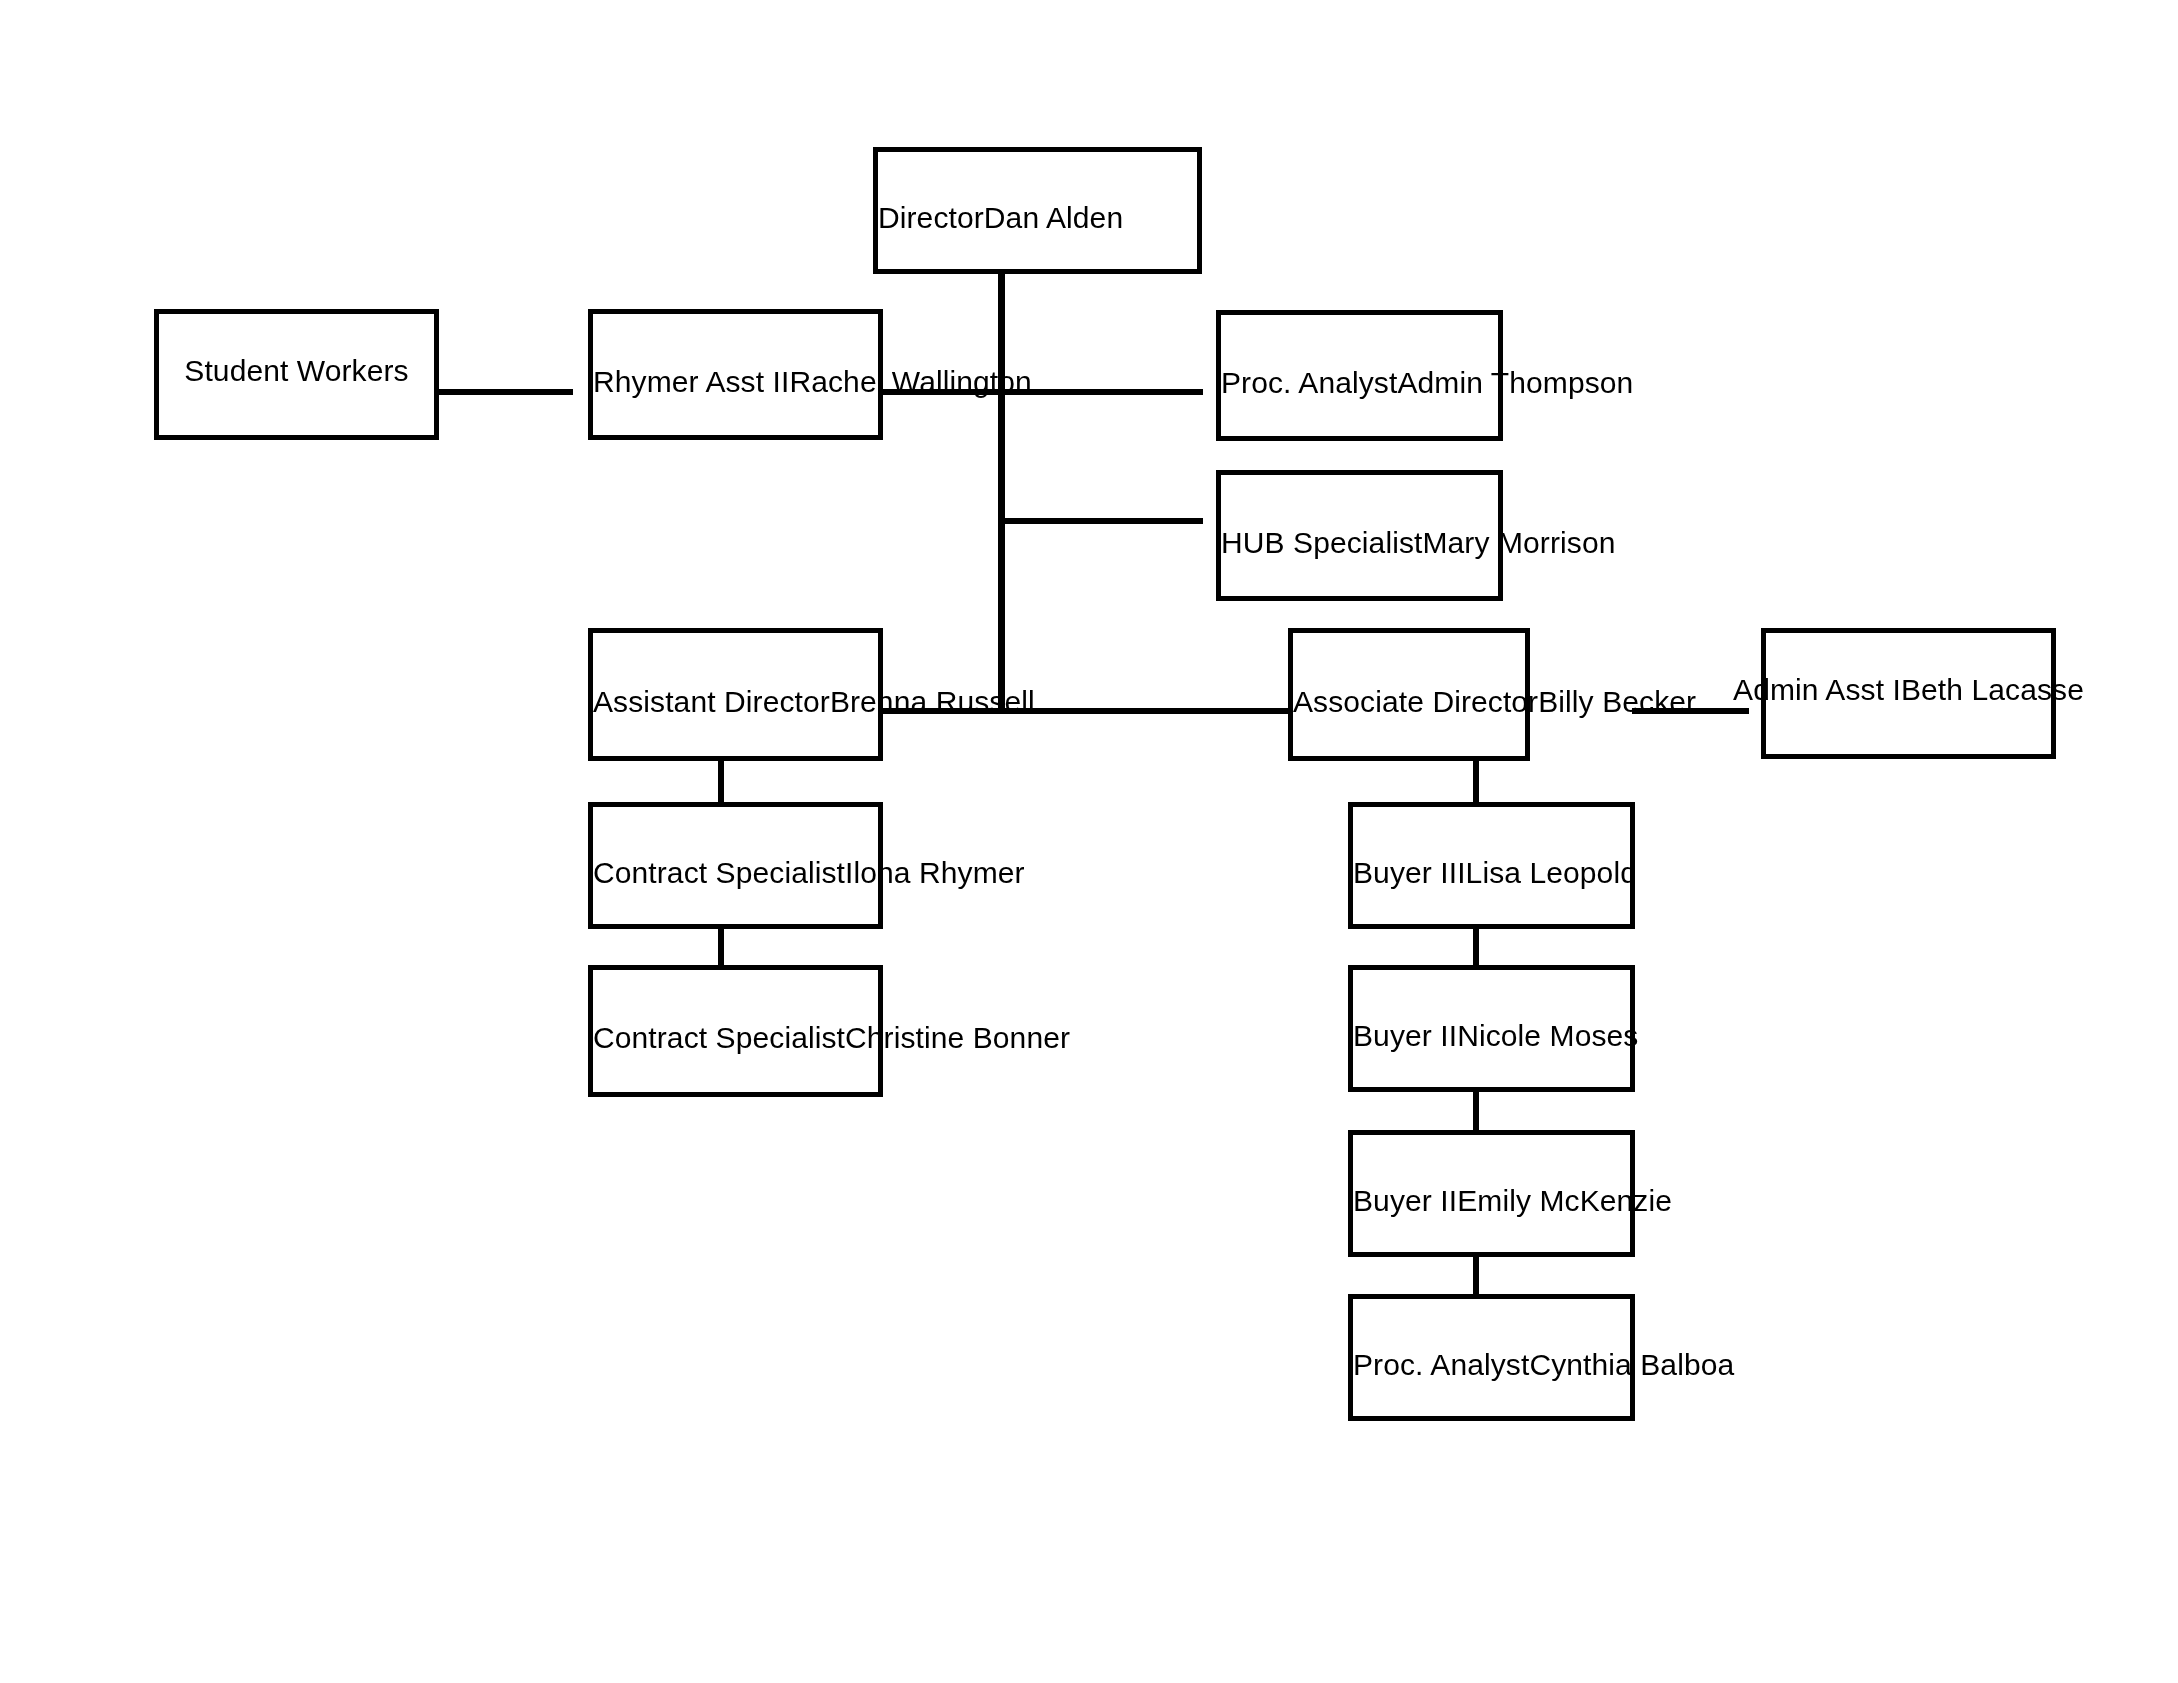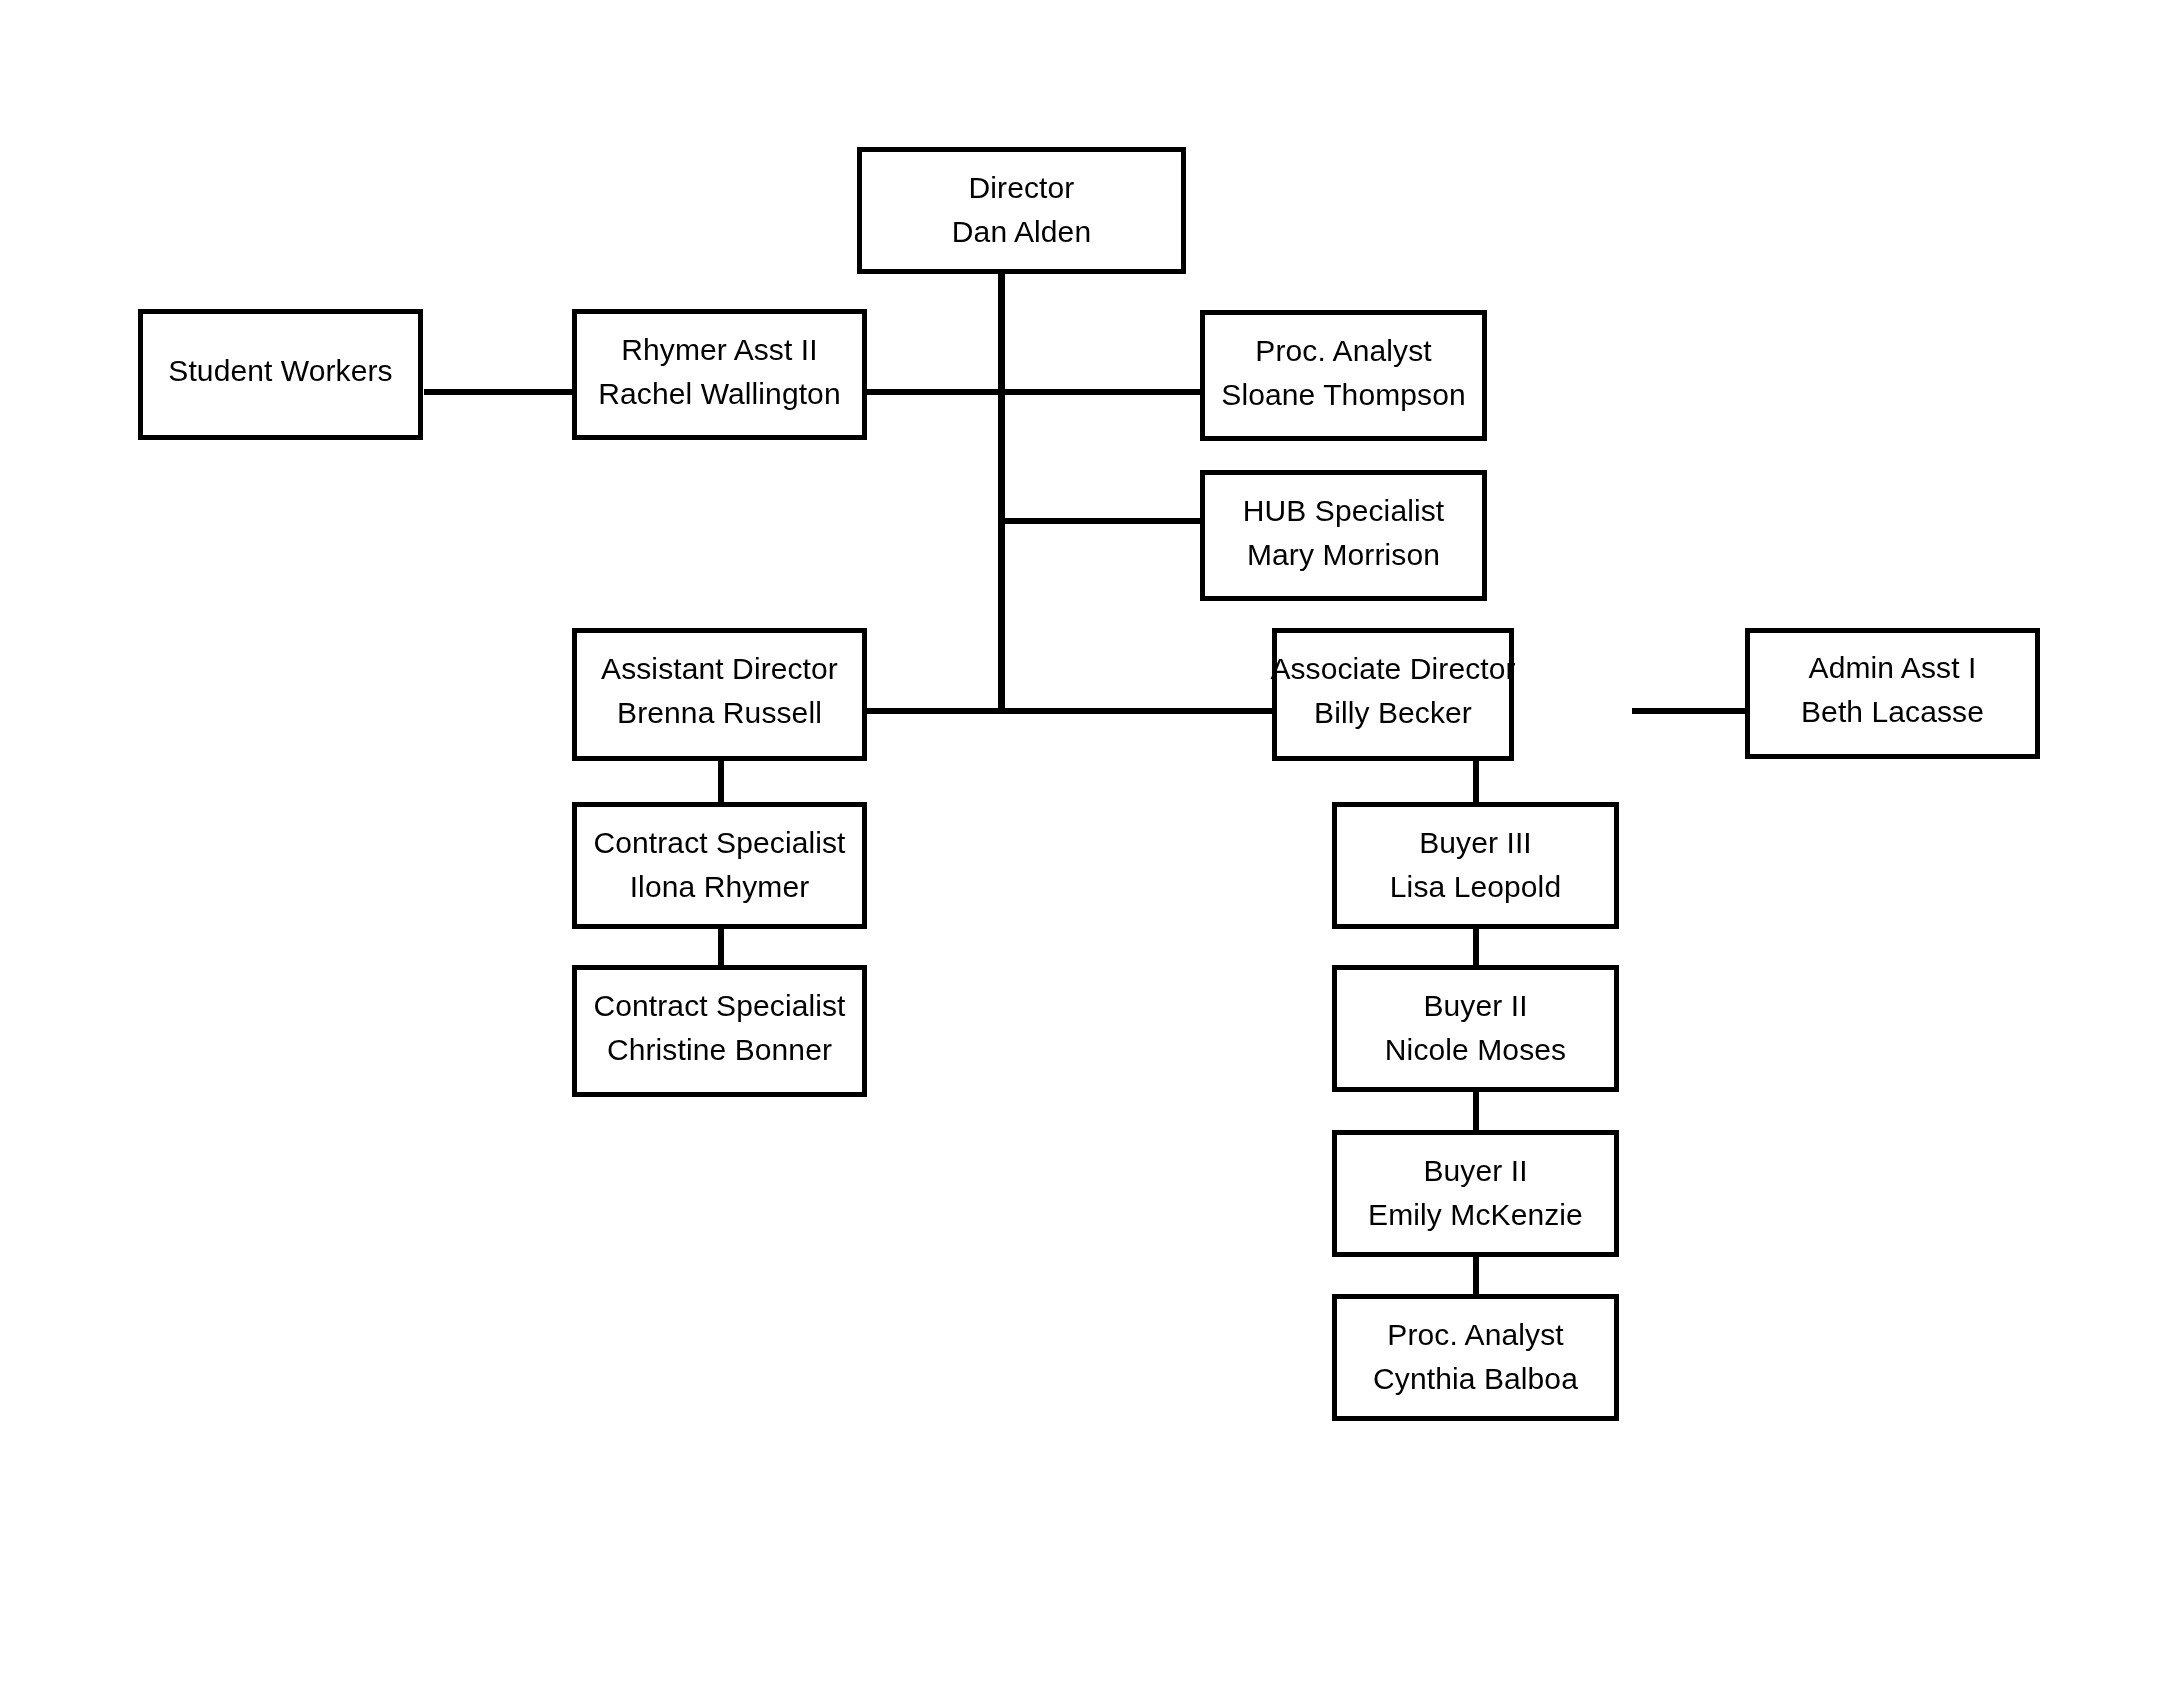--- a/index.html
+++ b/index.html
@@ -14,23 +14,24 @@
     background: #ffffff;
     font-family: "Liberation Sans", sans-serif;
     overflow: hidden;
   }
   .node {
     position: absolute;
     box-sizing: border-box;
     border: 5px solid #000000;
     background: #ffffff;
     display: flex;
-    flex-direction: column;
+    flex-direction: row;
     align-items: center;
     z-index: 2;
+    margin-left: 16px;
   }
   
   .node.align-top {
     justify-content: flex-start;
     padding-top: 14px;
   }
   
   .node.align-middle {
     justify-content: center;
     padding-bottom: 8px;
@@ -87,21 +88,21 @@
     <div class="node-line">Student Workers</div>
   </div>
 
   <div class="node align-top" style="left:572px; top:309px; width:295px; height:131px;">
     <div class="node-line">Rhymer Asst II</div>
     <div class="node-line">Rachel Wallington</div>
   </div>
 
   <div class="node align-top" style="left:1200px; top:310px; width:287px; height:131px;">
     <div class="node-line">Proc. Analyst</div>
-    <div class="node-line">Sloane Thompson</div>
+    <div class="node-line">Admin Thompson</div>
   </div>
 
   <div class="node align-top" style="left:1200px; top:470px; width:287px; height:131px;">
     <div class="node-line">HUB Specialist</div>
     <div class="node-line">Mary Morrison</div>
   </div>
 
   <div class="node align-top" style="left:572px; top:628px; width:295px; height:133px;">
     <div class="node-line">Assistant Director</div>
     <div class="node-line">Brenna Russell</div>

